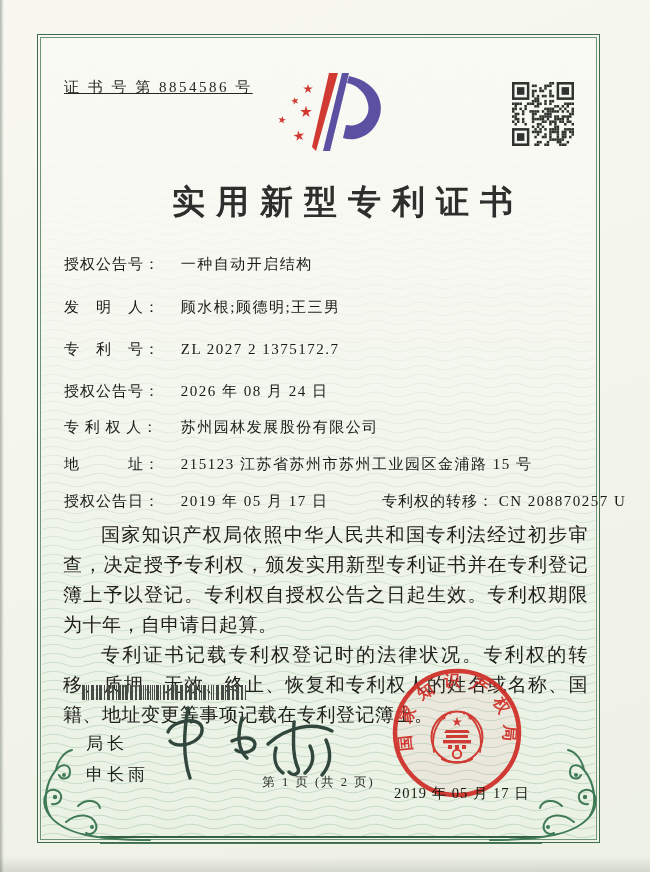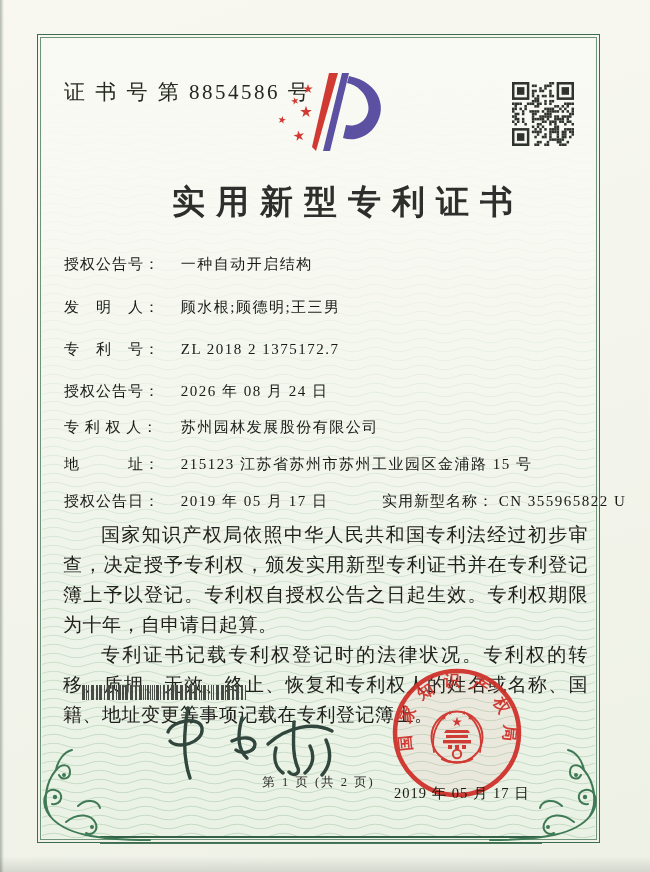--- a/index.html
+++ b/index.html
@@ -19,21 +19,21 @@
   .wave-bg{position:absolute;inset:4px;width:calc(100% - 8px);height:calc(100% - 8px);}
   .light-veil{position:absolute;inset:4px;
          background:linear-gradient(180deg,rgba(250,250,244,.97) 0%,rgba(250,250,244,.88) 22%,
              rgba(250,250,244,.62) 45%,rgba(250,250,244,.38) 62%,rgba(250,250,244,.16) 80%,rgba(250,250,244,.05) 100%);}
   .bottom-rule{position:absolute;left:100px;right:108px;top:836px;height:5px;
          border-top:2px solid #336047;border-bottom:1px solid #4a7a5c;z-index:3;}
   .flourish{position:absolute;z-index:4;}
   .flourish.fl-left{left:26px;top:748px;}
   .flourish.fl-right{right:36px;top:748px;transform:scaleX(-1);}
 
-  .cert-no{position:absolute;left:64px;top:78px;font-size:21px;letter-spacing:2.5px;color:#24281f;z-index:5;}
+  .cert-no{position:absolute;left:64px;top:78px;font-size:15px;letter-spacing:2.5px;color:#24281f;z-index:5;text-decoration:underline;}
   .logo{position:absolute;left:268px;top:70px;z-index:5;}
   .qr{position:absolute;left:512px;top:82px;z-index:5;}
   .title{position:absolute;left:37px;width:622px;top:180px;text-align:center;
          font-size:33px;font-weight:600;letter-spacing:11px;color:#2e2e2c;z-index:5;}
 
   .frow{position:absolute;left:64px;right:56px;font-size:15px;color:#191a17;
         letter-spacing:1px;white-space:nowrap;z-index:5;}
   .flabel{display:inline-block;width:112px;}
   .fvalue{letter-spacing:1.5px;text-align:center;}
   .grant2{position:absolute;left:318px;top:0;}
@@ -338,40 +338,40 @@
   <div class="frow" style="top:255px">
     <span class="flabel">授权公告号：</span>
     <span class="fvalue">一种自动开启结构</span>
   </div>
   <div class="frow" style="top:298px">
     <span class="flabel">发　明　人：</span>
     <span class="fvalue">顾水根;顾德明;王三男</span>
   </div>
   <div class="frow" style="top:340px">
     <span class="flabel">专　利　号：</span>
-    <span class="fvalue">ZL 2018 2 1375172.7</span>
+    <span class="fvalue">ZL 2027 2 1375172.7</span>
   </div>
   <div class="frow" style="top:382px">
     <span class="flabel">授权公告号：</span>
     <span class="fvalue">2026 年 08 月 24 日</span>
   </div>
   <div class="frow" style="top:418px">
     <span class="flabel">专 利 权 人：</span>
     <span class="fvalue">苏州园林发展股份有限公司</span>
   </div>
   <div class="frow" style="top:455px">
     <span class="flabel">地　　　址：</span>
     <span class="fvalue">215123 江苏省苏州市苏州工业园区金浦路 15 号</span>
   </div>
   <div class="frow" style="top:492px">
     <span class="flabel">授权公告日：</span>
     <span class="fvalue">2019 年 05 月 17 日</span>
     <span class="grant2">
-      <span>实用新型名称：</span>
-      <span class="fvalue">CN 355965822 U</span>
+      <span>专利权的转移：</span>
+      <span class="fvalue">CN 208870257 U</span>
     </span>
   </div>
 
   <div class="body-text">
     <p>国家知识产权局依照中华人民共和国专利法经过初步审查，决定授予专利权，颁发实用新型专利证书并在专利登记簿上予以登记。专利权自授权公告之日起生效。专利权期限为十年，自申请日起算。</p>
     <p>专利证书记载专利权登记时的法律状况。专利权的转移、质押、无效、终止、恢复和专利权人的姓名或名称、国籍、地址变更等事项记载在专利登记簿上。</p>
   </div>
 
   <div class="barcode" id="barcode">
       <i style="width: 3px; margin-right: 1px;"></i>
@@ -415,20 +415,24 @@
       <i style="width: 3px; margin-right: 2px;"></i>
       <i style="width: 3px; margin-right: 1px;"></i>
       <i style="width: 1px; margin-right: 1px;"></i>
       <i style="width: 3px; margin-right: 2px;"></i>
       <i style="width: 2px; margin-right: 2px;"></i>
       <i style="width: 3px; margin-right: 2px;"></i>
       <i style="width: 2px; margin-right: 2px;"></i>
       <i style="width: 1px; margin-right: 2px;"></i>
     </div>
 
+  <div class="signer">
+    <div>局长</div>
+    <div>申长雨</div>
+  </div>
 
   <svg class="signature" width="200" height="92" viewBox="0 0 200 92" xmlns="http://www.w3.org/2000/svg">
     <g fill="none" stroke="#31463c" stroke-width="3.4" stroke-linecap="round" stroke-linejoin="round">
       <path d="M46,12 C41,40 41,62 48,82"></path>
       <path d="M26,36 C30,24 58,20 60,32 C62,47 35,54 28,45"></path>
       <path d="M100,22 C95,40 96,54 105,62"></path>
       <path d="M90,45 C100,40 112,41 113,48 C113,56 100,59 94,54"></path>
       <path d="M126,48 C146,30 172,26 190,35"></path>
       <path d="M152,26 C151,48 151,62 156,72 C158,78 151,81 147,76"></path>
       <path d="M134,52 C131,63 134,72 141,77"></path>

